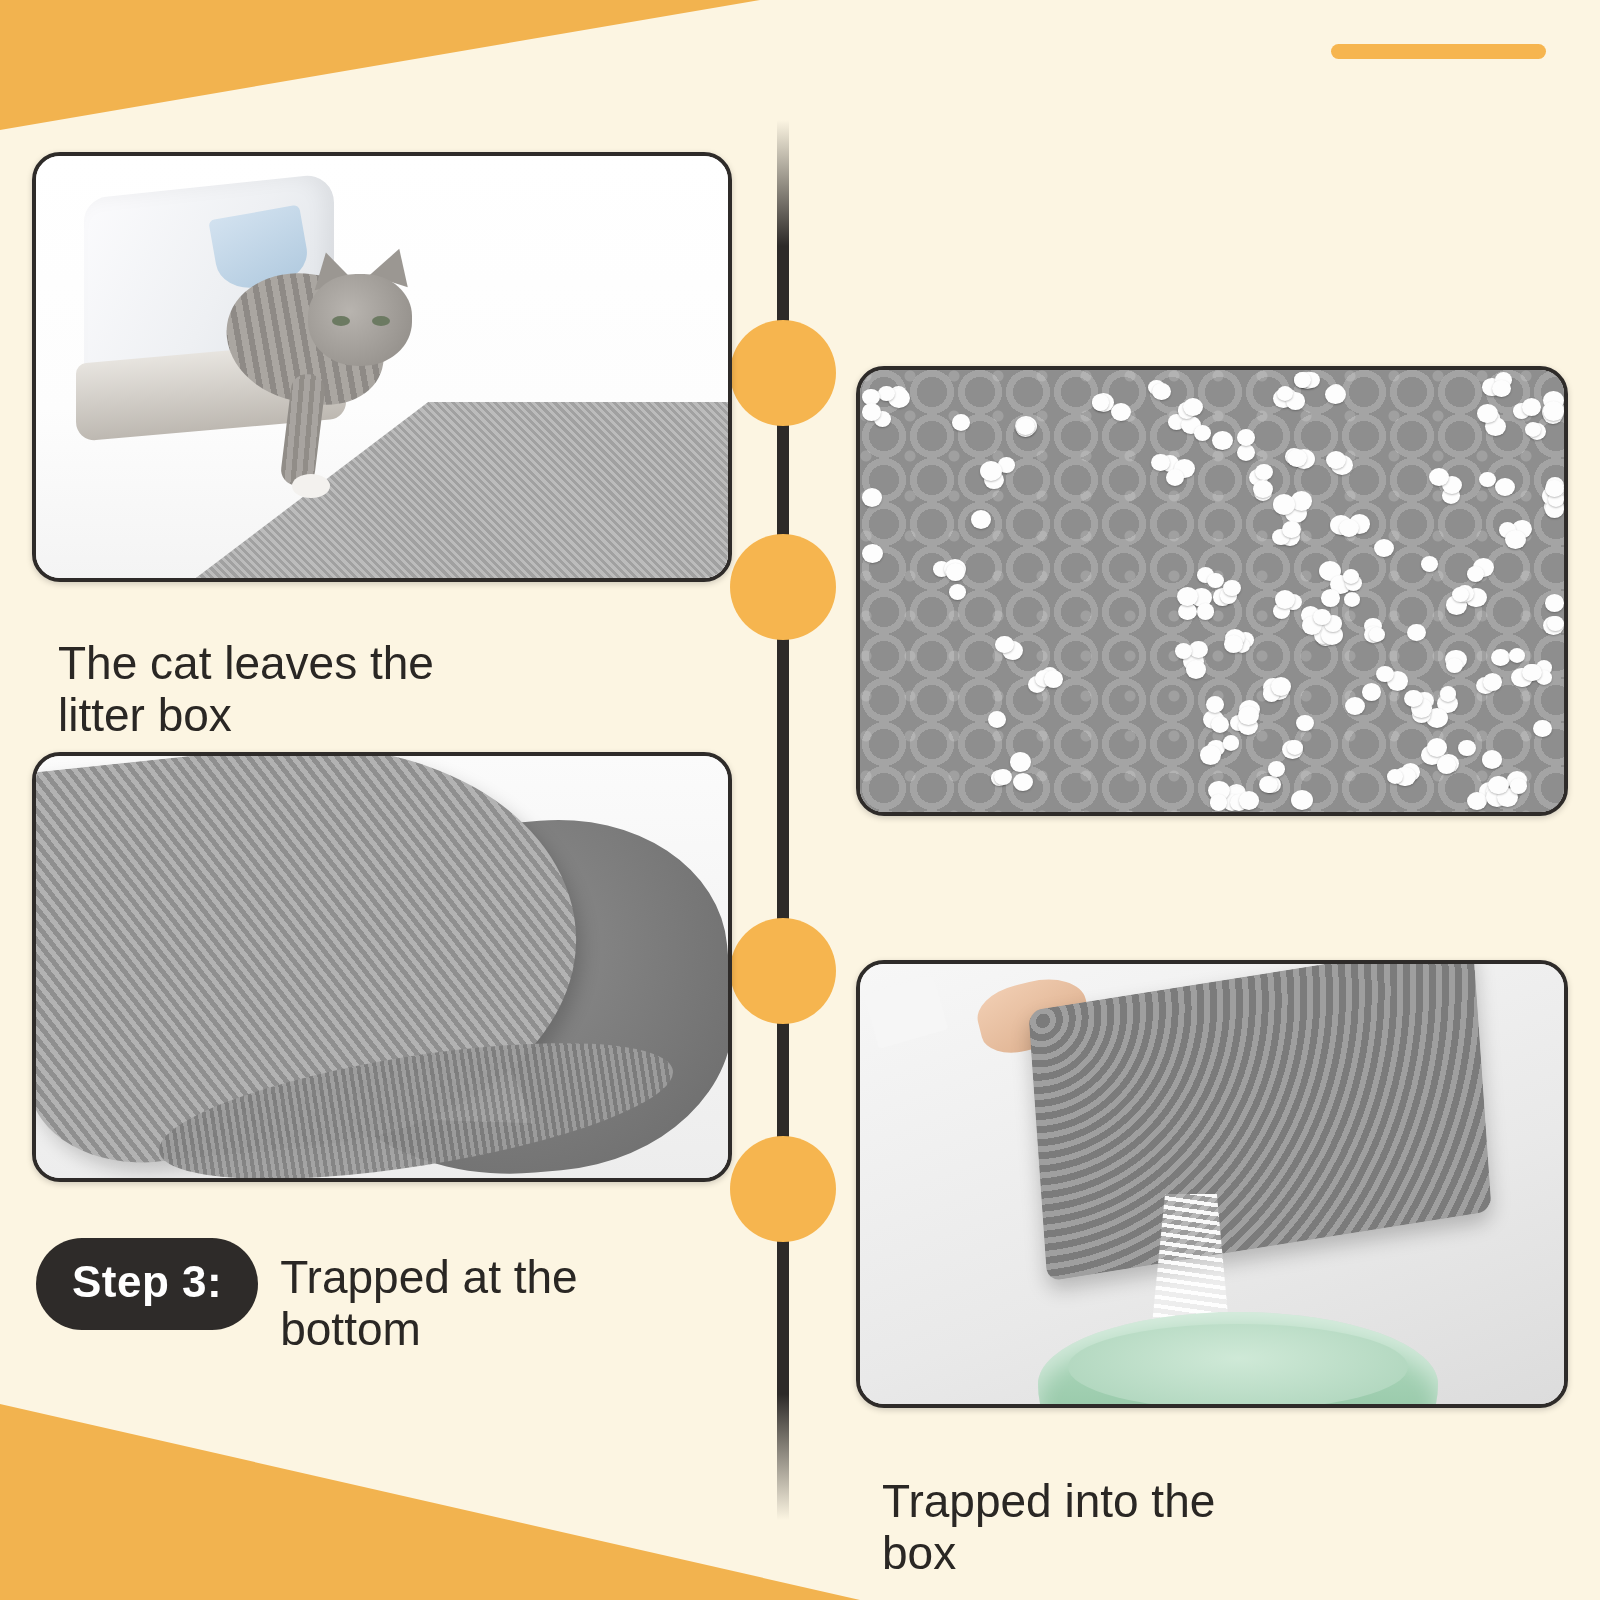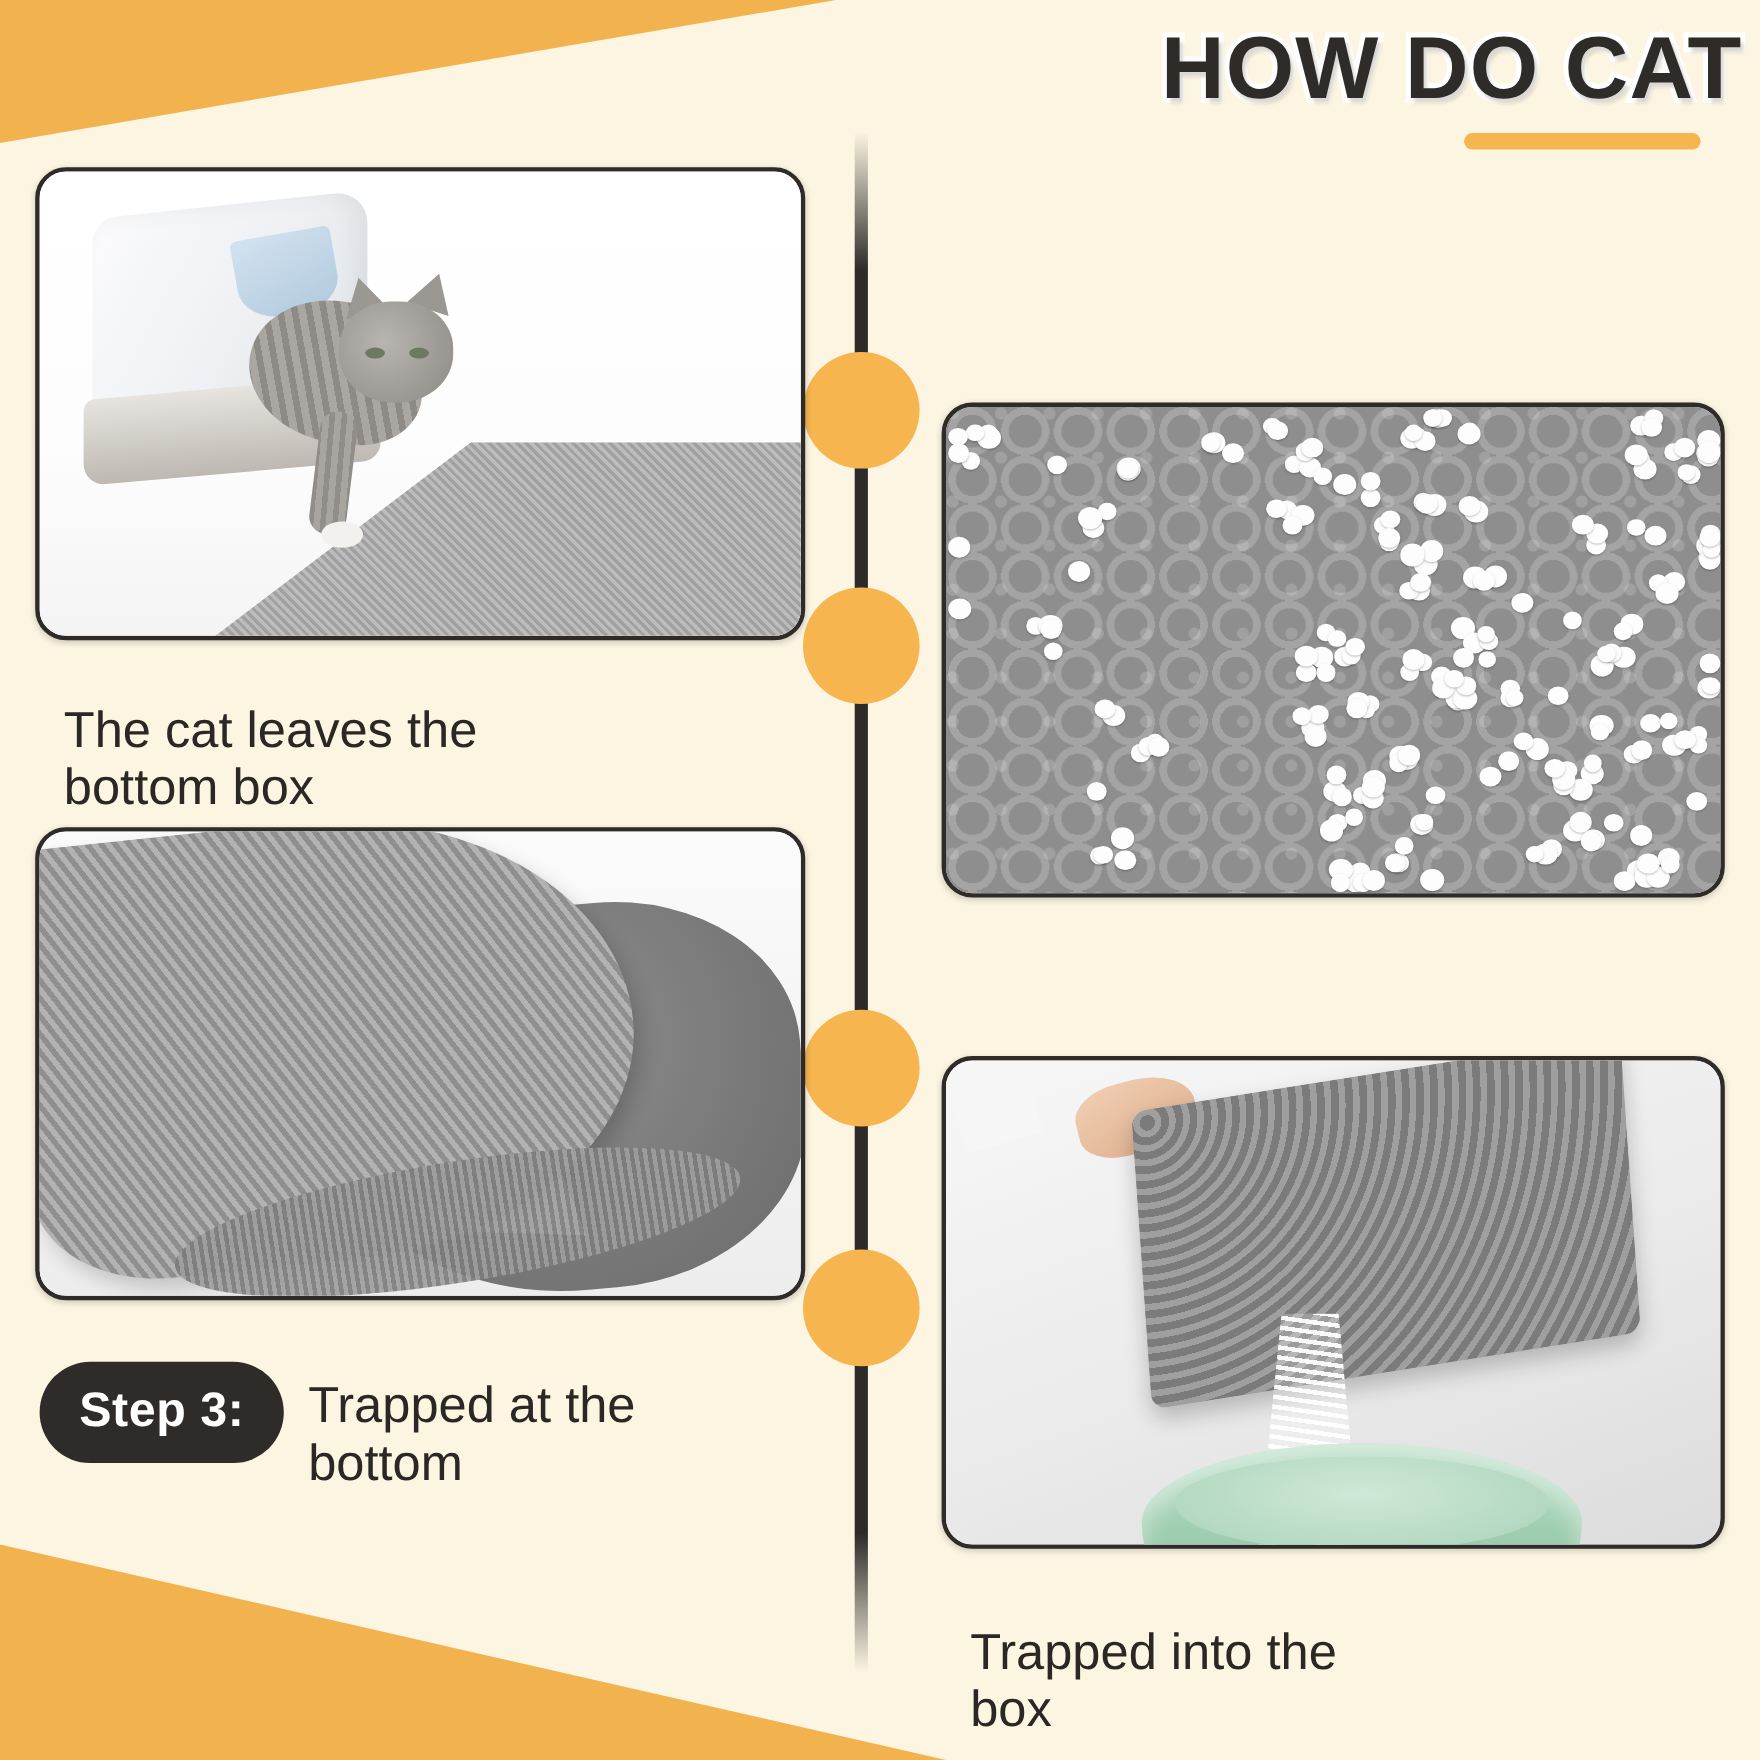--- a/index.html
+++ b/index.html
@@ -258,21 +258,20 @@
     max-width:420px;
   }
 </style>
 </head>
 <body>
 
 <div class="corner-wedge" id="corner-tl"></div>
 <div class="corner-wedge" id="corner-bl"></div>
 
 <div id="title-block">
-  <span class="title-line">HOW DO CAT</span>
   <div id="title-underline"></div>
 </div>
 
 <div id="divider-line"></div>
 <div class="divider-dot" id="dot-1"></div>
 <div class="divider-dot" id="dot-2"></div>
 <div class="divider-dot" id="dot-3"></div>
 <div class="divider-dot" id="dot-4"></div>
 
 <div class="photo-panel" id="panel-step1">
@@ -545,21 +544,21 @@
     <div class="s4-tag"></div>
     <div class="s4-hand"></div>
     <div class="s4-mat"></div>
     <div class="s4-stream"></div>
     <div class="s4-bowl"></div>
     <div class="s4-bowl-inner"></div>
   </div>
 </div>
 
 <div class="step-row" id="step1-row">
-  <div class="step-text">The cat leaves the bottom box</div>
+  <div class="step-text">The cat leaves the litter box</div>
 </div>
 <div class="step-row" id="step2-row">
 </div>
 <div class="step-row" id="step3-row">
   <div class="step-badge">Step 3:</div>
   <div class="step-text">Trapped at the bottom</div>
 </div>
 <div class="step-row" id="step4-row">
   <div class="step-text">Trapped into the box</div>
 </div>

